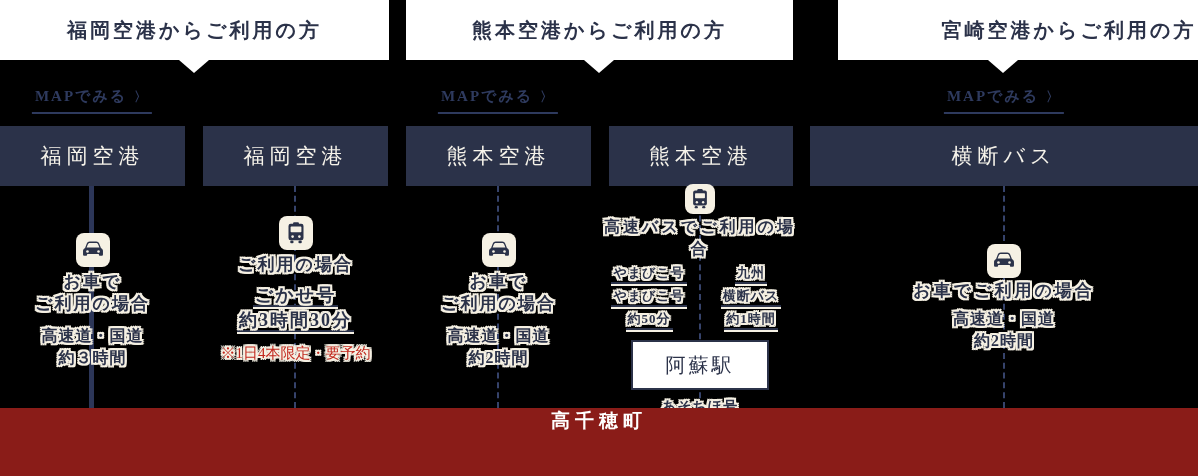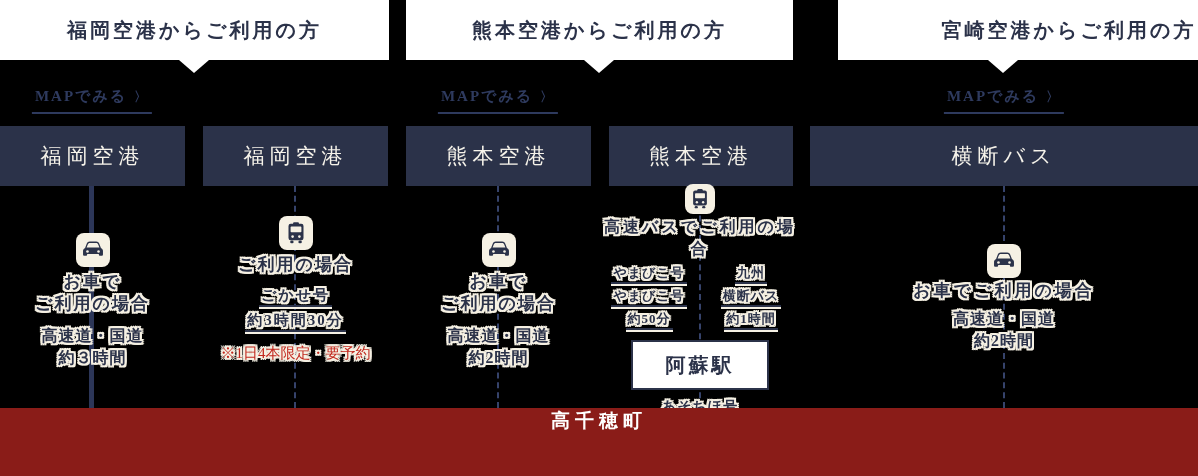--- a/index.html
+++ b/index.html
@@ -60,34 +60,34 @@
       2px 2px 0 #f6f1e4,-2px -2px 0 #f6f1e4,2px -2px 0 #f6f1e4,-2px 2px 0 #f6f1e4;
   }
   .mode{font-size:17px;line-height:22px;margin-top:4px;letter-spacing:2px;}
   .mode.one{letter-spacing:3px;}
   .detail{font-size:16px;line-height:22px;margin-top:10px;letter-spacing:1px;}
   .u{
     display:inline-block;border-bottom:2px solid var(--navy);
     box-shadow:0 2px 0 var(--cream);
     padding:0 2px 1px;margin:2px 0;
   }
-  .route{font-size:15px;line-height:18px;letter-spacing:2px;}
+  .route{font-size:18px;line-height:18px;letter-spacing:2px;}
   .note{
     font-size:15px;font-weight:400;margin-top:10px;color:var(--redtext);
     text-shadow:
       2px 0 0 #f6f1e4,-2px 0 0 #f6f1e4,0 2px 0 #f6f1e4,0 -2px 0 #f6f1e4,
       1px 1px 0 #f6f1e4,-1px -1px 0 #f6f1e4,1px -1px 0 #f6f1e4,-1px 1px 0 #f6f1e4,
       2px 2px 0 #f6f1e4,-2px -2px 0 #f6f1e4,2px -2px 0 #f6f1e4,-2px 2px 0 #f6f1e4;
   }
   .branches{display:flex;margin-top:3px;}
   .branch{flex:1;font-size:13px;line-height:16px;letter-spacing:1px;}
   .station{
     width:134px;height:46px;margin:8px auto 6px;background:#ffffff;
     border:2px solid var(--navy);color:var(--navy);
-    font-size:20px;letter-spacing:3px;font-weight:700;
+    font-size:20px;letter-spacing:3px;font-weight:400;
     display:flex;align-items:center;justify-content:center;
   }
   .after{font-size:14px;line-height:17px;letter-spacing:1px;}
   
   .dest{
     position:absolute;top:408px;left:0;width:1198px;height:68px;background:var(--redbar);
     display:flex;align-items:flex-start;justify-content:center;z-index:3;
   }
   .dest-label{color:#ffffff;font-size:19px;font-weight:700;letter-spacing:5px;}
 </style>

